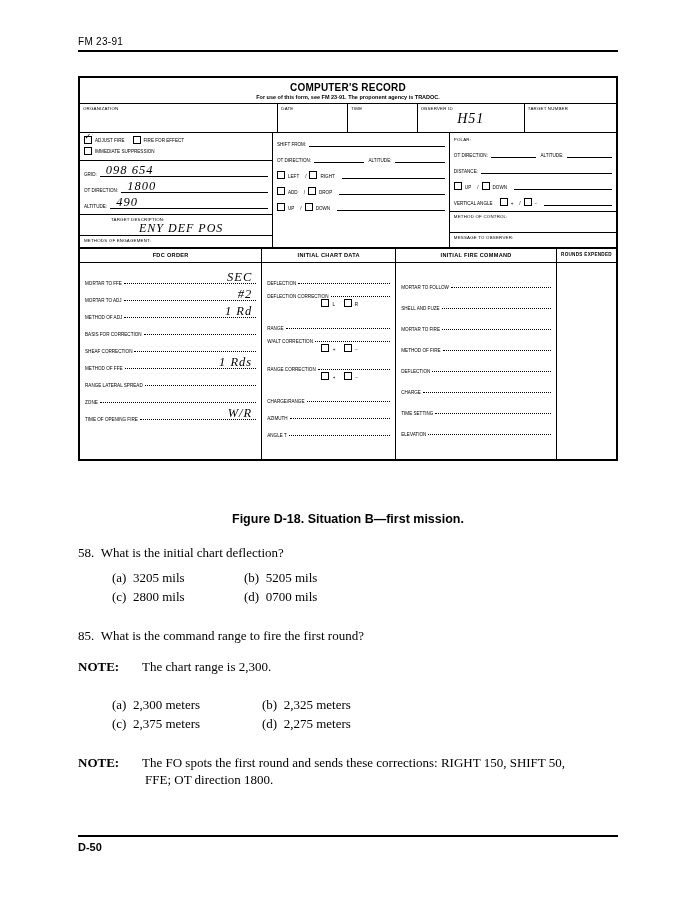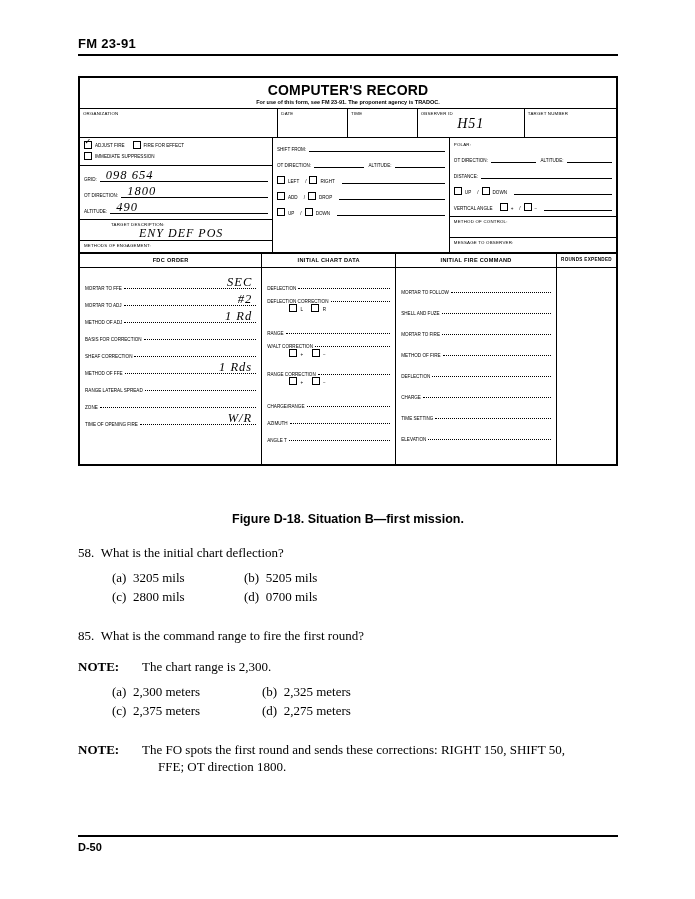--- a/index.html
+++ b/index.html
@@ -22,22 +22,22 @@
     box-sizing: border-box;
   }
 
   
   .hdr {
     position: absolute;
     left: 78px; top: 36px; width: 540px;
   }
   .hdr-text {
     font-family: "Liberation Sans", sans-serif;
-    font-weight: bold;
-    font-size: 13px;
+    font-weight: normal;
+    font-size: 10px;
     letter-spacing: .3px;
   }
   .hdr-rule {
     border-bottom: 2px solid #000;
     margin-top: 3px;
   }
   .ftr {
     position: absolute;
     left: 78px; top: 835px; width: 540px;
   }
@@ -60,21 +60,21 @@
     box-sizing: border-box;
     font-family: "Liberation Sans", sans-serif;
     font-size: 5px;
   }
   .form-title {
     text-align: center;
     padding: 4px 0 3px 0;
     border-bottom: 1px solid #000;
   }
   .form-title .t1 {
-    font-size: 14px;
+    font-size: 10px;
     font-weight: bold;
     letter-spacing: .2px;
   }
   .form-title .t2 {
     font-size: 5.5px;
     font-weight: bold;
     margin-top: 1px;
   }
 
   
@@ -171,21 +171,21 @@
   .lt-head {
     text-align: center;
     font-size: 5.6px;
     font-weight: bold;
     letter-spacing: .3px;
     padding: 3px 0 2px 0;
     border-bottom: 1px solid #000;
     height: 14px;
     box-sizing: border-box;
   }
-  .lt-body { padding: 6px 5px 5px 5px; }
+  .lt-body { padding: 6px 5px 5px 5px; text-align: center; }
   .lrow {
     display: flex;
     align-items: flex-end;
     font-size: 4.6px;
     height: 17px;
     position: relative;
   }
   .lrow .lname { white-space: nowrap; text-transform: uppercase; }
   .lrow .ldots {
     flex: 1;
@@ -604,21 +604,21 @@
 
     <div class="q" style="margin-top:22px;">
       <div>
         <span>85.</span>
         &nbsp;<span>What is the command range to fire the first round?</span>
       </div>
       <div class="note">
         <span class="nlab">NOTE:</span>
         <span class="ntxt">The chart range is 2,300.</span>
       </div>
-      <div class="opts" style="margin-top:8px;">
+      <div class="opts" style="margin-top:21px;">
         <div class="orow">
           <span class="oa" style="width:150px;">
             <span>(a)</span>
             &nbsp;<span>2,300 meters</span>
           </span>
           <span>
             <span>(b)</span>
             &nbsp;<span>2,325 meters</span>
           </span>
         </div>
@@ -632,21 +632,21 @@
             &nbsp;<span>2,275 meters</span>
           </span>
         </div>
       </div>
     </div>
 
     <div class="note" style="margin-top:22px;">
       <span class="nlab">NOTE:</span>
       <span class="ntxt">
         <span>The FO spots the first round and sends these corrections:  RIGHT 150, SHIFT 50,</span><br>
-        <span style="display:inline-block;margin-left:16px;">FFE; OT direction 1800.</span>
+        <span style="display:inline-block;margin-left:3px;">FFE; OT direction 1800.</span>
       </span>
     </div>
 
   </div>
 
   <div class="ftr">
     <div class="ftr-rule"></div>
     <div class="ftr-text">D-50</div>
   </div>
 

